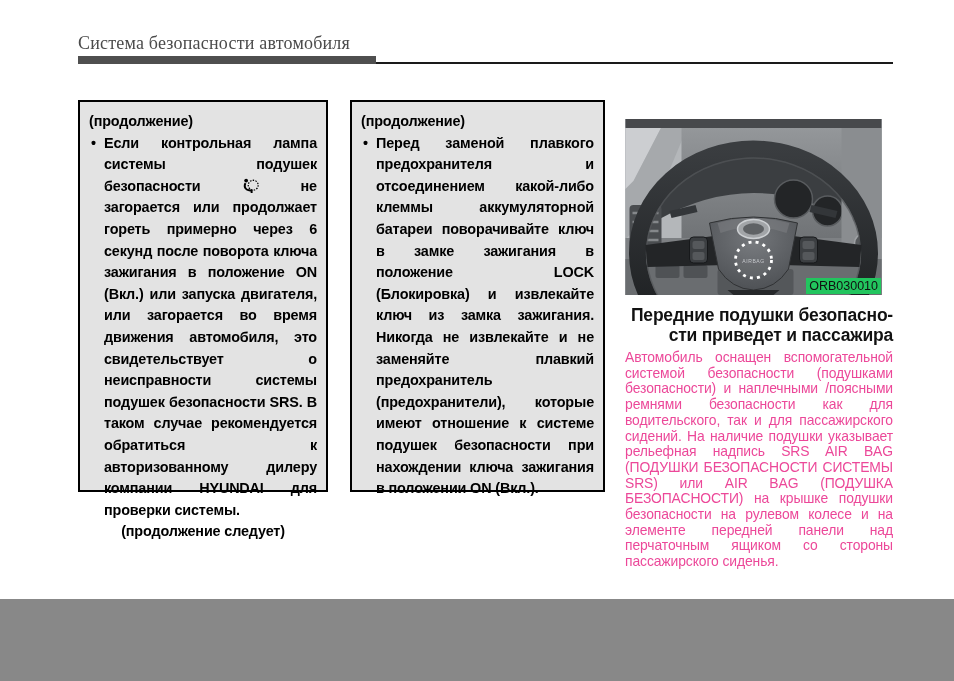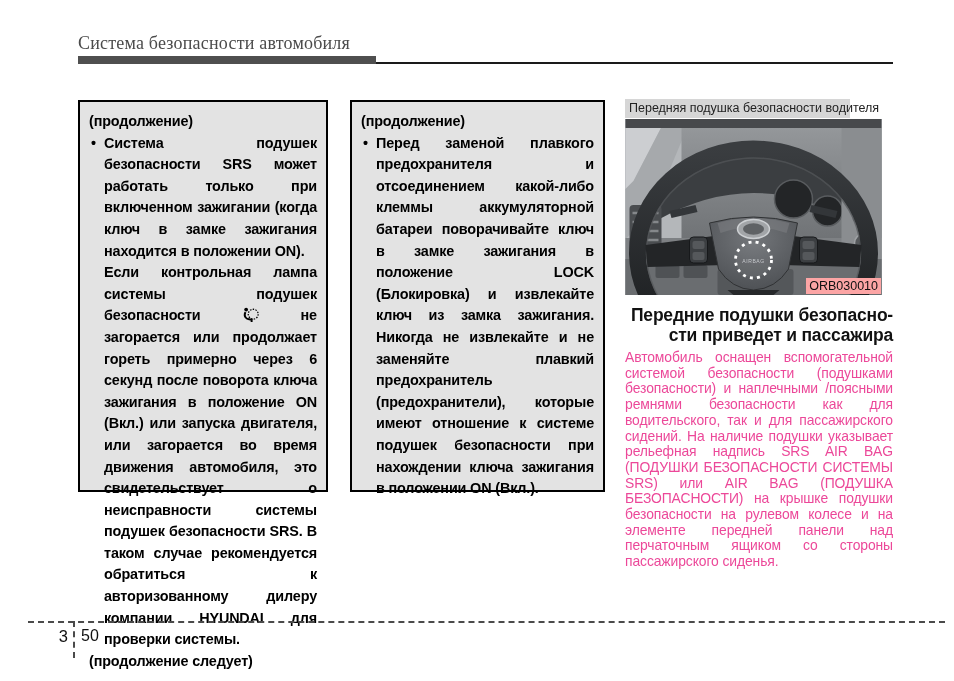--- a/index.html
+++ b/index.html
@@ -1,17 +1,17 @@
 <!DOCTYPE html>
 <html><head>
 <meta charset="utf-8">
 <style>
   html,body{margin:0;padding:0;background:#888;}
   #page{
-    position:relative;width:954px;height:681px;background:#ffffff;
+    position:relative;width:954px;height:599px;background:#ffffff;
     font-family:"Liberation Sans", sans-serif;color:#111;overflow:hidden;
   }
   
   #page-title{
     position:absolute;left:78px;top:33px;
     font-family:"Liberation Serif", serif;font-size:18px;color:#4b4b4b;
     letter-spacing:.2px;
   }
   #title-rule{position:absolute;left:78px;top:56px;width:815px;display:flex;}
   #title-rule .bar{width:298px;height:8px;background:#4f4f4f;}
@@ -21,34 +21,34 @@
     position:absolute;top:100px;height:392px;box-sizing:border-box;
     background:#e3e3e3;border:2px solid #000;
     padding:9px 9px 4px 9px;
     font-weight:bold;font-size:14.4px;line-height:21.6px;letter-spacing:-0.15px;
     color:#000;
   }
   #left-box{left:78px;width:250px;}
   #middle-box{left:350px;width:255px;}
   .wb-item,.wb-para{position:relative;padding-left:15px;text-align:justify;}
   .wb-item .bullet{position:absolute;left:2px;top:0;}
-  .wb-cont{text-align:left;}
+  .wb-cont{text-align:center;}
   .abicon{display:inline-block;vertical-align:-2px;line-height:0;}
   
   #figure-caption{
     position:absolute;left:625px;top:99px;width:217px;
     background:#d6d6d6;color:#222;
     font-size:12.5px;line-height:17px;padding:1px 4px;white-space:nowrap;
   }
   #figure-photo{
     position:absolute;left:625px;top:119px;width:257px;height:176px;
     overflow:hidden;background:#b4b7ba;
   }
   #figure-code{
-    position:absolute;right:1px;bottom:1px;background:#fca5a5;color:#111;
+    position:absolute;right:1px;bottom:1px;background:#22c55e;color:#111;
     font-size:12.5px;padding:0 3px;line-height:16px;
   }
   #section-heading{
     position:absolute;left:625px;top:306px;width:268px;
     font-weight:bold;font-size:17.5px;line-height:19.5px;color:#111;
     letter-spacing:-0.2px;
     text-align:right;
   }
   #section-body{
     position:absolute;left:625px;top:350px;width:268px;
@@ -69,21 +69,20 @@
   <div id="page-title">Система безопасности автомобиля</div>
   <div id="title-rule">
     <div class="bar"></div>
     <div class="line"></div>
   </div>
 
   <div class="warnbox" id="left-box">
     <div class="wb-label">(продолжение)</div>
     <div class="wb-item">
       <span class="bullet">•</span>
-      <span>Система подушек безопасности SRS может работать только при включенном зажигании (когда ключ в замке зажигания находится в положении ON).</span>
     </div>
     <div class="wb-para">
       <span>Если контрольная лампа системы подушек безопасности</span>
       <span class="abicon">
         <svg width="17" height="15" viewBox="0 0 22 20">
           <circle cx="5.2" cy="3.4" r="2.5" fill="#000"></circle>
           <path d="M4.2,6.8 q-2,4.4 0.3,7.2 q1.7,2 4.6,2.4 l3.4,0.5 0,3.1" stroke="#000" stroke-width="2.6" fill="none"></path>
           <circle cx="14.6" cy="9.6" r="6.6" fill="none" stroke="#000" stroke-width="1.7" stroke-dasharray="2 1.7"></circle>
         </svg>
       </span>
@@ -93,21 +92,20 @@
   </div>
 
   <div class="warnbox" id="middle-box">
     <div class="wb-label">(продолжение)</div>
     <div class="wb-item">
       <span class="bullet">•</span>
       <span>Перед заменой плавкого предохранителя и отсоединением какой-либо клеммы аккумуляторной батареи поворачивайте ключ в замке зажигания в положение LOCK (Блокировка) и извлекайте ключ из замка зажигания. Никогда не извлекайте и не заменяйте плавкий предохранитель (предохранители), которые имеют отношение к системе подушек безопасности при нахождении ключа зажигания в положении ON (Вкл.).</span>
     </div>
   </div>
 
-  <div id="figure-caption">Передняя подушка безопасности водителя</div>
 
   <div id="figure-photo">
     <svg width="257" height="176" viewBox="0 0 256 176">
       <defs>
         <linearGradient id="rimg" x1="0" y1="0" x2="0" y2="1">
           <stop offset="0" stop-color="#3a3d40"></stop>
             <stop offset="1" stop-color="#17191b"></stop>
         </linearGradient>
         <radialGradient id="hubg" cx="0.5" cy="0.28" r="0.95">
           <stop offset="0" stop-color="#73767a"></stop>

